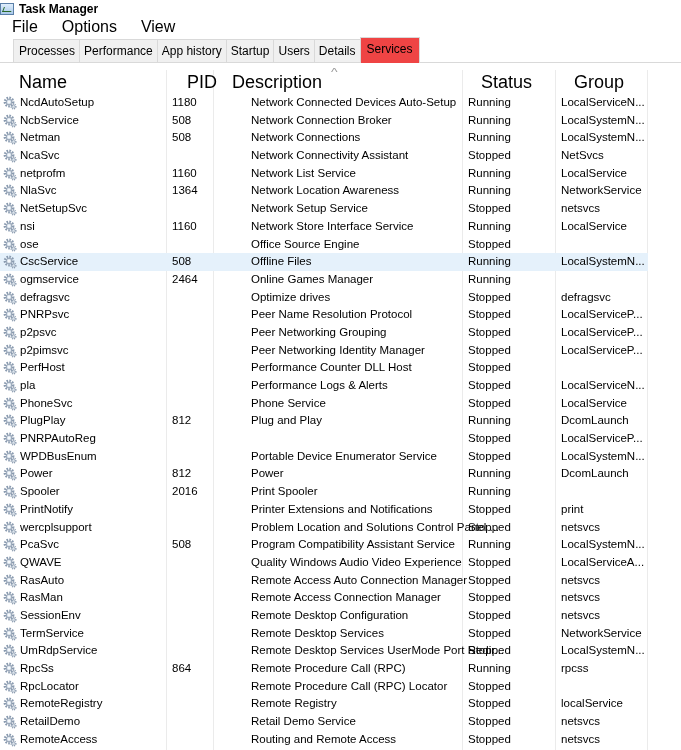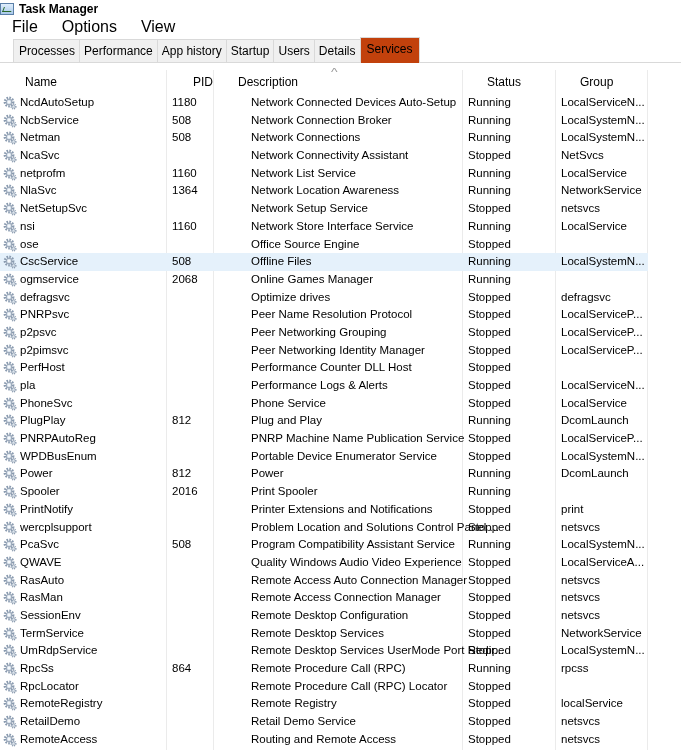--- a/index.html
+++ b/index.html
@@ -6,25 +6,25 @@
   body { width:681px; height:750px; overflow:hidden; background:#fff; font-family:"Liberation Sans", sans-serif; font-size:12px; color:#000; position:relative; }
   .titlebar { position:absolute; left:0; top:0; height:18px; width:681px; display:flex; align-items:center;font-weight:bold; }
   .app-icon { width:14px; height:12px; margin-left:0px; margin-right:5px; border:1px solid #5a7fa8; background:linear-gradient(#dfeefc,#a9c9ea); box-sizing:border-box; position:relative; }
   .app-icon::after { content:""; position:absolute; left:2px; top:3px; width:8px; height:4px; border-bottom:1px solid #2a6a2a; border-left:1px solid #2a6a2a; transform:skewX(-20deg); }
   .title { font-size:12px; }
   .menubar { position:absolute; left:0; top:18px; height:17px; display:flex; align-items:center; }
   .menu-item { padding:0 12px; font-size:16px; }
   .tabs { position:absolute; left:0; top:37px; height:25px; width:681px; border-bottom:1px solid #d9d9d9; display:flex; align-items:flex-end; }
   .tab { height:23px; padding:0 4px; display:flex; align-items:center; background:#f0f0f0; border:1px solid #d9d9d9; border-bottom:none; border-right:none; font-size:12px; box-sizing:border-box; }
   .tab:first-child { padding-left:5px;margin-left:13px; }
-  .tab.active { background:#c2410c; height:26px; border-right:1px solid #d9d9d9; margin-bottom:-1px; padding:0 6px; align-items:flex-start; padding-top:4px; }
+  .tab.active { background:#ef4444; height:26px; border-right:1px solid #d9d9d9; margin-bottom:-1px; padding:0 6px; align-items:flex-start; padding-top:4px; }
   .table { position:absolute; left:0; top:70px; width:681px; }
   .sort-arrow { position:absolute; left:332px; top:67px; font-size:10px; color:#999; transform:scaleX(1.4); }
   .header-row { height:22px; display:flex; align-items:center; position:relative; }
-  .hcell { position:absolute; top:0; height:22px; line-height:24px; padding-left:19px; box-sizing:border-box; font-size:12px;margin-left:6px; }
+  .hcell { position:absolute; top:0; height:22px; line-height:24px; padding-left:19px; box-sizing:border-box; font-size:18px; }
   .vline { position:absolute; top:70px; width:1px; height:680px; background:#ebebeb; }
   .rows { position:absolute; left:0; top:94px; width:648px; }
   .row { height:17.7px; position:relative; }
   .row.selected { background:#e5f1fb; }
   .cell { position:absolute; top:0; height:17.7px; line-height:17.7px; white-space:nowrap; font-size:11.5px; }
   .c-name { left:20px; }
   .c-pid { left:172px; }
   .c-desc { left:219px;margin-left:32px; }
   .c-status { left:468px; }
   .c-group { left:561px; }
@@ -215,21 +215,21 @@
   </div>
     <div class="row">
     <svg class="svc-icon" viewBox="0 0 14 14">
       <circle cx="6" cy="6" r="4.2" fill="none" stroke="#8a9bb0" stroke-width="2.4" stroke-dasharray="1.6 1.2"></circle>
       <circle cx="6" cy="6" r="2.8" fill="#dde6ef" stroke="#7f8fa3" stroke-width="0.8"></circle>
       <circle cx="6" cy="6" r="1" fill="#fff"></circle>
       <circle cx="10.5" cy="10.5" r="2.3" fill="none" stroke="#8a9bb0" stroke-width="1.5" stroke-dasharray="1 0.8"></circle>
       <circle cx="10.5" cy="10.5" r="1.3" fill="#dde6ef" stroke="#7f8fa3" stroke-width="0.5"></circle>
     </svg>
     <span class="cell c-name">ogmservice</span>
-    <span class="cell c-pid">2068</span>
+    <span class="cell c-pid">2464</span>
     <span class="cell c-desc">Online Games Manager</span>
     <span class="cell c-status">Running</span>
     <span class="cell c-group"></span>
   </div>
     <div class="row">
     <svg class="svc-icon" viewBox="0 0 14 14">
       <circle cx="6" cy="6" r="4.2" fill="none" stroke="#8a9bb0" stroke-width="2.4" stroke-dasharray="1.6 1.2"></circle>
       <circle cx="6" cy="6" r="2.8" fill="#dde6ef" stroke="#7f8fa3" stroke-width="0.8"></circle>
       <circle cx="6" cy="6" r="1" fill="#fff"></circle>
       <circle cx="10.5" cy="10.5" r="2.3" fill="none" stroke="#8a9bb0" stroke-width="1.5" stroke-dasharray="1 0.8"></circle>
@@ -342,21 +342,20 @@
     <div class="row">
     <svg class="svc-icon" viewBox="0 0 14 14">
       <circle cx="6" cy="6" r="4.2" fill="none" stroke="#8a9bb0" stroke-width="2.4" stroke-dasharray="1.6 1.2"></circle>
       <circle cx="6" cy="6" r="2.8" fill="#dde6ef" stroke="#7f8fa3" stroke-width="0.8"></circle>
       <circle cx="6" cy="6" r="1" fill="#fff"></circle>
       <circle cx="10.5" cy="10.5" r="2.3" fill="none" stroke="#8a9bb0" stroke-width="1.5" stroke-dasharray="1 0.8"></circle>
       <circle cx="10.5" cy="10.5" r="1.3" fill="#dde6ef" stroke="#7f8fa3" stroke-width="0.5"></circle>
     </svg>
     <span class="cell c-name">PNRPAutoReg</span>
     <span class="cell c-pid"></span>
-    <span class="cell c-desc">PNRP Machine Name Publication Service</span>
     <span class="cell c-status">Stopped</span>
     <span class="cell c-group">LocalServiceP...</span>
   </div>
     <div class="row">
     <svg class="svc-icon" viewBox="0 0 14 14">
       <circle cx="6" cy="6" r="4.2" fill="none" stroke="#8a9bb0" stroke-width="2.4" stroke-dasharray="1.6 1.2"></circle>
       <circle cx="6" cy="6" r="2.8" fill="#dde6ef" stroke="#7f8fa3" stroke-width="0.8"></circle>
       <circle cx="6" cy="6" r="1" fill="#fff"></circle>
       <circle cx="10.5" cy="10.5" r="2.3" fill="none" stroke="#8a9bb0" stroke-width="1.5" stroke-dasharray="1 0.8"></circle>
       <circle cx="10.5" cy="10.5" r="1.3" fill="#dde6ef" stroke="#7f8fa3" stroke-width="0.5"></circle>

